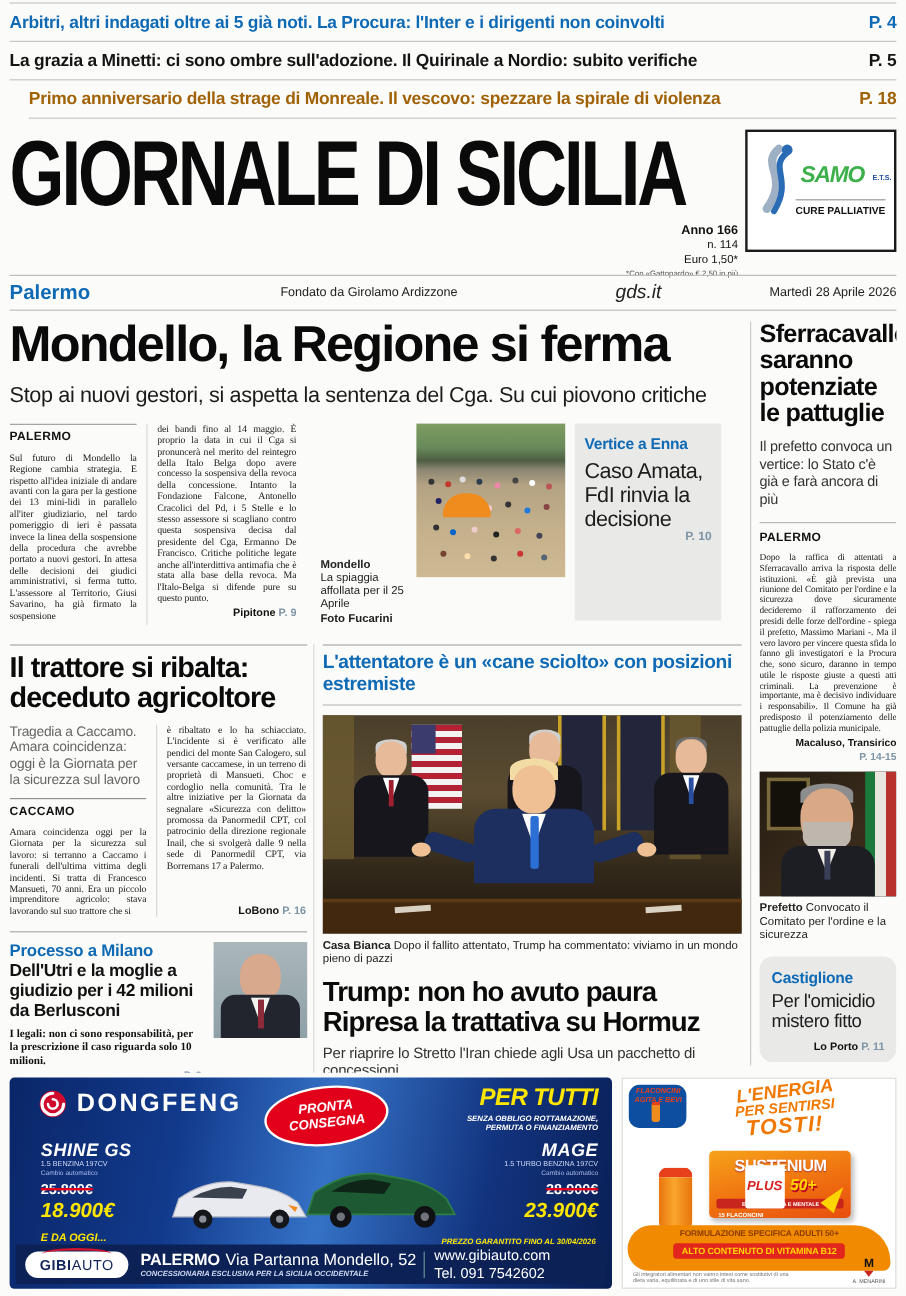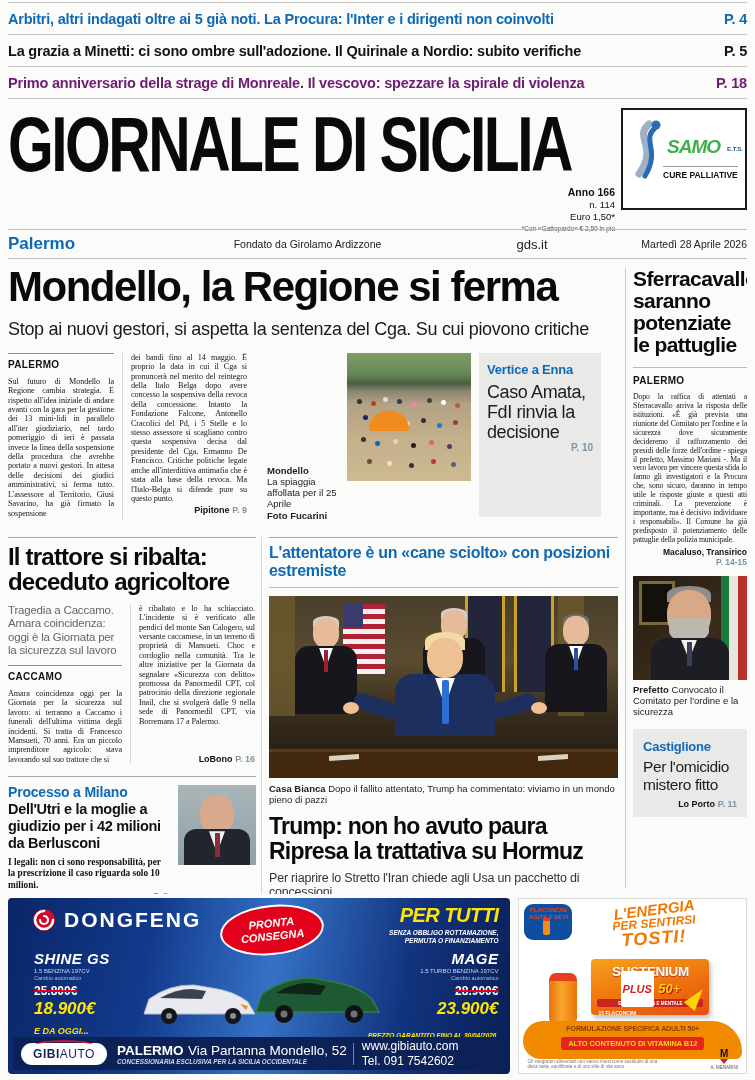--- a/index.html
+++ b/index.html
@@ -6,42 +6,42 @@
   .page{position:relative;width:755px;height:1080px;background:#fbfbf9;margin:0 auto;
         font-family:"Liberation Sans",sans-serif;color:#111;overflow:hidden;}
   .serif{font-family:"Liberation Serif","DejaVu Serif",serif;}
   .pre{white-space:pre-line;}
 
   
   .top-strip{position:absolute;left:8px;right:8px;top:2px;border-top:1px solid #c6c6c6;}
   .ts-row{display:flex;justify-content:space-between;align-items:center;height:31px;
           border-bottom:1px solid #c6c6c6;font-weight:bold;font-size:14.5px;letter-spacing:-0.2px;}
   .ts-row .pgref{margin-left:12px;white-space:nowrap;text-align:center;}
-  .c-blue{color:#0f6ab5;} .c-black{color:#141414;} .c-gray{color:#701a75;}
+  .c-blue{color:#0f6ab5;} .c-black{color:#141414;} .c-gray{color:#a16207;margin-left:16px;}
 
   
   .masthead{position:absolute;left:8px;right:8px;top:100px;height:128px;}
   .mast-title{position:absolute;left:0;top:6px;font-size:70px;font-weight:bold;line-height:1;
               letter-spacing:-3px;transform:scaleX(0.84) scaleY(1.1);transform-origin:left top;white-space:nowrap;color:#0a0a0a;}
   .samo-box{position:absolute;right:0;top:8px;width:122px;height:98px;border:2px solid #1a1a1a;background:#fff;}
   .samo-inner{position:relative;width:100%;height:100%;}
   .samo-name{position:absolute;left:44px;top:26px;font-size:19px;font-weight:bold;font-style:italic;color:#3db04b;letter-spacing:-1px;}
   .samo-ets{position:absolute;left:104px;top:36px;font-size:6px;font-weight:bold;color:#1f4fa0;}
   .samo-sub{position:absolute;left:40px;top:56px;font-size:8.5px;font-weight:bold;color:#111;border-top:1px solid #999;padding-top:3px;}
   .edition{position:absolute;right:132px;top:86px;text-align:right;line-height:1.25;}
   .ed1{font-size:10.5px;font-weight:bold;}
   .ed2,.ed3{font-size:9.5px;}
   .ed-note{font-size:6.5px;color:#555;margin-top:2px;}
 
   
   .infobar{position:absolute;left:8px;right:8px;top:229px;height:28px;border-top:1px solid #bdbdbd;
            border-bottom:1px solid #bdbdbd;display:flex;align-items:center;}
   .ib-city{width:140px;font-size:17px;font-weight:bold;color:#0f6ab5;}
   .ib-founded{flex:1;text-align:center;font-size:10.5px;color:#222;}
-  .ib-site{width:130px;text-align:center;font-size:13px;color:#222;}
+  .ib-site{width:130px;text-align:center;font-size:16px;color:#222;font-style:italic;}
   .ib-date{width:150px;text-align:right;font-size:10.5px;color:#222;}
 
   
   .main{position:absolute;left:8px;right:8px;top:262px;height:632px;overflow:hidden;}
   .vdiv-main{position:absolute;left:617px;top:6px;bottom:6px;width:1px;background:#ccc;}
   .lead-col{position:absolute;left:0;top:0;width:610px;}
   .side-col{position:absolute;left:625px;top:0;width:114px;}
 
   .lead-hl{font-size:42px;font-weight:bold;letter-spacing:-1.5px;line-height:1.02;margin-top:4px;color:#0a0a0a;}
   .lead-sub{font-size:18px;color:#1b1b1b;letter-spacing:-0.3px;margin-top:10px;}
@@ -137,21 +137,21 @@
   .pf-flag{position:absolute;right:0;top:0;width:26px;height:104px;
      background:linear-gradient(90deg,#1c7a3d 0 8px,#e8e6df 8px 17px,#b8322d 17px 26px);}
   .pf-head{position:absolute;left:34px;top:14px;width:44px;height:50px;border-radius:46%;background:#d9a887;}
   .pf-hair{position:absolute;left:34px;top:10px;width:44px;height:16px;border-radius:50% 50% 0 0;background:#8d8d8d;}
   .pf-beard{position:absolute;left:36px;top:42px;width:40px;height:24px;border-radius:0 0 46% 46%;background:#bdb7ae;}
   .pf-suit{position:absolute;left:18px;top:62px;width:78px;height:42px;border-radius:16px 16px 0 0;background:#1d1d24;}
   .pf-shirt{position:absolute;left:48px;top:64px;width:16px;height:20px;background:#f2efe9;clip-path:polygon(0 0,100% 0,50% 100%);}
   .pf-tie{position:absolute;left:54px;top:66px;width:5px;height:24px;background:#3a3f55;}
   .side-cap{font-size:9.5px;line-height:1.18;margin-top:4px;color:#222;}
   .cast-box{background:#e9e9e8;margin-top:12px;padding:10px 10px 8px;box-sizing:border-box;width:114px;height:88px;
-            display:flex;flex-direction:column;}
+            display:flex;flex-direction:column;border-radius:11px;}
   .cast-hl{font-size:15.5px;letter-spacing:-0.4px;line-height:1.12;color:#1d1d1d;margin-top:4px;}
   .cast-byline{text-align:right;font-size:9px;font-weight:bold;margin-top:auto;}
 
   
   .ads{position:absolute;left:8px;right:8px;top:898px;height:176px;display:flex;gap:8px;}
   .ad-df{position:relative;width:508px;height:176px;border-radius:4px;overflow:hidden;color:#fff;
      background:linear-gradient(100deg,#0a2668 0%,#123a8c 28%,#3572c6 52%,#12337e 78%,#091f55 100%);}
   .df-top{position:absolute;left:24px;top:10px;display:flex;align-items:center;gap:8px;}
   .df-brand{font-size:21px;font-weight:bold;letter-spacing:2px;}
   .df-badge{position:absolute;left:212px;top:7px;width:100px;height:46px;background:#e2001a;border:2px solid #fff;
@@ -388,20 +388,21 @@
           <div class="trump-hl pre">Trump: non ho avuto paura
 Ripresa la trattativa su Hormuz</div>
           <div class="trump-sub">Per riaprire lo Stretto l'Iran chiede agli Usa un pacchetto di concessioni</div>
 
         </div>
       </div>
     </div>
 
     <div class="side-col">
       <div class="side-hl">Sferracavallo, saranno potenziate le pattuglie</div>
+      <div class="side-sub">Il prefetto convoca un vertice: lo Stato c'è già e farà ancora di più</div>
       <div class="side-rule"></div>
       <div class="side-sect">PALERMO</div>
       <div class="side-body bodytxt">Dopo la raffica di attentati a Sferracavallo arriva la risposta delle istituzioni. «È già prevista una riunione del Comitato per l'ordine e la sicurezza dove sicuramente decideremo il rafforzamento dei presidi delle forze dell'ordine - spiega il prefetto, Massimo Mariani -. Ma il vero lavoro per vincere questa sfida lo fanno gli investigatori e la Procura che, sono sicuro, daranno in tempo utile le risposte giuste a questi atti criminali. La prevenzione è importante, ma è decisivo individuare i responsabili». Il Comune ha già predisposto il potenziamento delle pattuglie della polizia municipale.</div>
       <div class="side-byline">
         <span>Macaluso, Transirico</span><br>
         <span class="pg">P. 14-15</span>
       </div>
       <div class="photo-pref">
         <div class="pf-frame"></div>
         <div class="pf-flag"></div>

